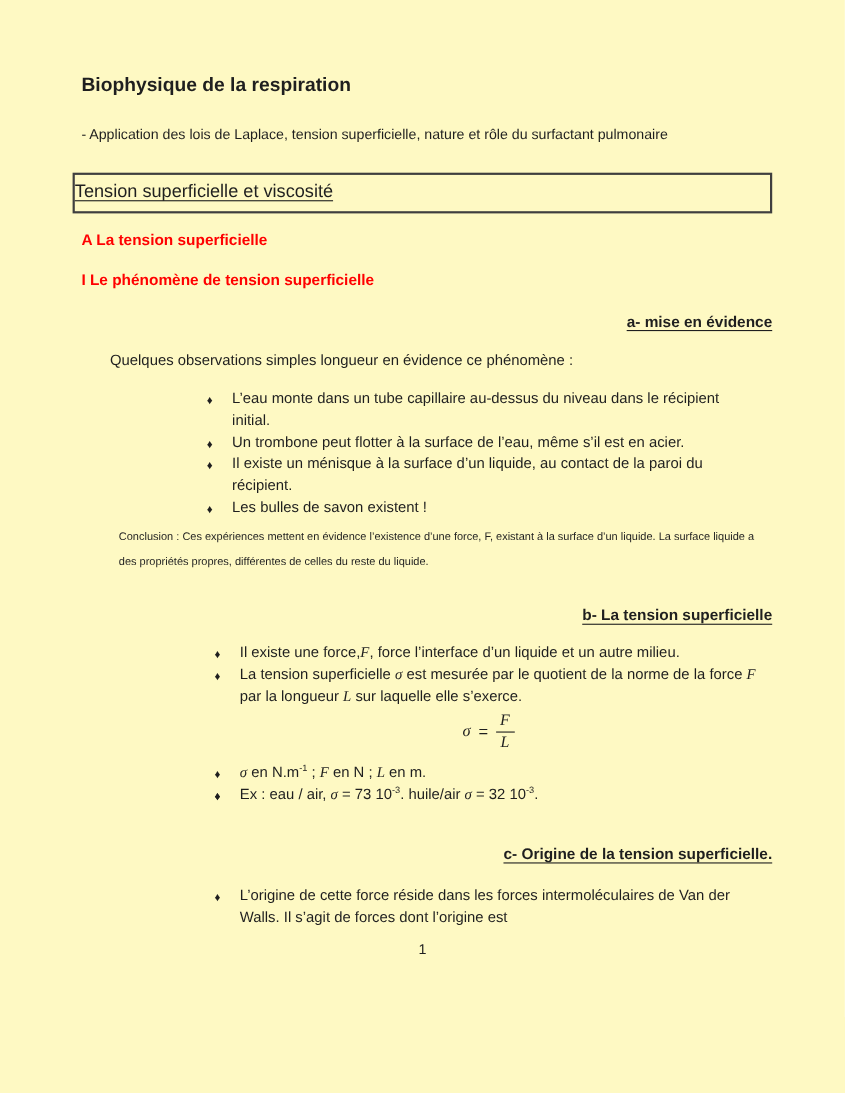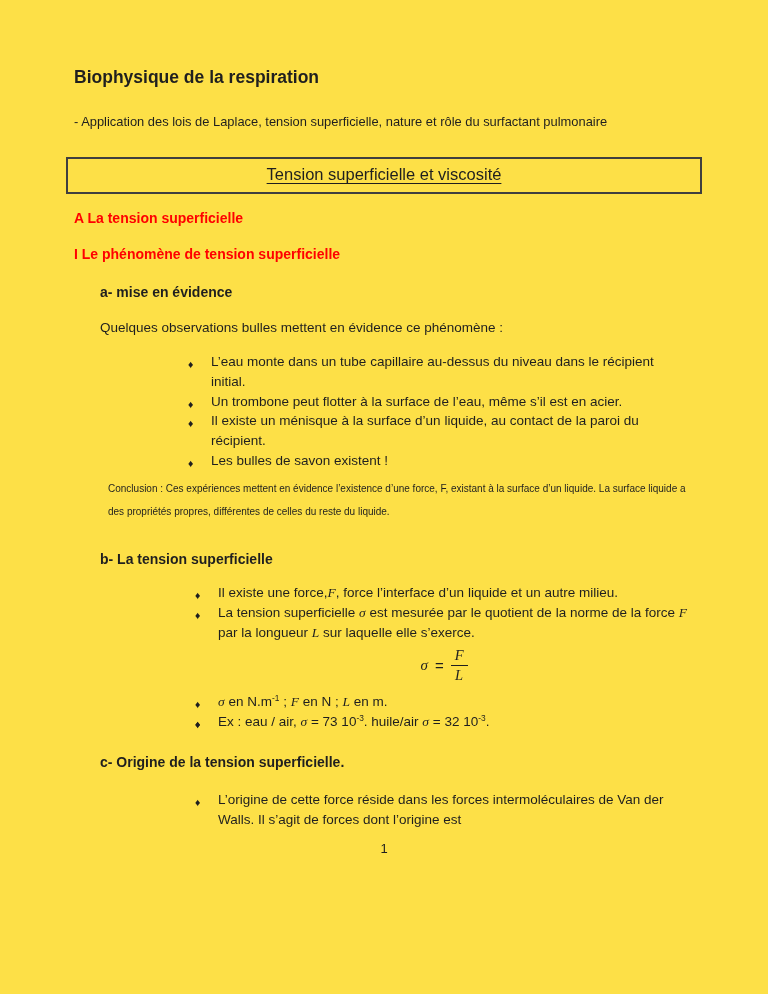--- a/index.html
+++ b/index.html
@@ -3,58 +3,57 @@
 <meta charset="utf-8">
 <style>
   * { margin:0; padding:0; box-sizing:border-box; }
   html,body { background:#ffffff; }
   body {
     width:768px; height:994px;
     font-family:"Liberation Sans","DejaVu Sans",sans-serif;
     color:#1f1f1f;
     overflow:hidden;
   }
-  .page { width:768px; height:994px; padding:66px 66px 0 66px; position:relative; background:#fde047; }
+  .page { width:768px; height:994px; padding:66px 66px 0 66px; position:relative; background:#fef9c3; }
 
   .doc-title { font-size:17.5px; line-height:22px; font-weight:700; margin-left:8px; }
   .subtitle  { font-size:12.9px; line-height:16px; margin:26px 0 0 8px; }
 
   .title-box {
     margin-top:27px;
     border:2px solid #3f3f3f;
-    text-align:center;
     padding:4px 0 7px 0;
   }
   .title-box .boxed-title {
     font-size:16.5px; line-height:22px;
     text-decoration:underline;
     text-underline-offset:3px;
   }
 
   .h-red { color:#ff0000; font-size:14px; line-height:18px; font-weight:700; margin:15px 0 0 8px; }
   .h-red.u { text-underline-offset:3px; margin-top:18px; }
 
   .h-sub { font-size:14px; line-height:18px; font-weight:700;
-           text-underline-offset:3px; margin:20px 0 0 34px; }
+           text-decoration:underline; text-underline-offset:3px; margin:20px 0 0 34px;text-align:right; }
 
   .intro { font-size:13.5px; line-height:19px; margin:17px 0 0 34px; }
 
   ul.blist { list-style:none; }
   ul.blist li { position:relative; padding-left:25px; font-size:13.5px; line-height:19.8px; }
   ul.blist .bullet { position:absolute; left:2px; top:3px; font-size:10.5px; color:#1f1f1f; }
 
   .list-a  { margin:15px 0 0 120px; width:505px; }
   .list-b  { margin:15px 0 0 127px; width:505px; }
   .list-b2 { margin:3px  0 0 127px; width:480px; }
   .list-c  { margin:19px 0 0 127px; width:487px; }
 
   .conclusion { font-size:10px; line-height:23.3px; margin:6px 0 0 42px; width:590px; }
 
   .h-sub.b { margin-top:27px; }
-  .h-sub.c { margin-top:22px; }
+  .h-sub.c { margin-top:36px; }
 
   .m { font-family:"Liberation Serif","DejaVu Serif",serif; font-style:italic; }
   sup { font-size:0.62em; vertical-align:super; line-height:0; }
 
   .formula {
     margin-left:120px; width:516px; height:46px;
     display:flex; justify-content:center; align-items:center; gap:7px;
     font-size:15px;
   }
   .formula .frac { display:inline-flex; flex-direction:column; align-items:center; font-size:14.5px; }
@@ -75,21 +74,21 @@
   <div class="title-box">
     <span class="boxed-title">Tension superficielle et viscosité</span>
   </div>
 
   <h2 class="h-red">A La tension superficielle</h2>
 
   <h3 class="h-red u">I Le phénomène de tension superficielle</h3>
 
   <h4 class="h-sub">a- mise en évidence</h4>
 
-  <p class="intro">Quelques observations bulles mettent en évidence ce phénomène :</p>
+  <p class="intro">Quelques observations simples longueur en évidence ce phénomène :</p>
 
   <ul class="blist list-a">
     <li>
       <span class="bullet">♦</span>
       <span>L’eau monte dans un tube capillaire au-dessus du niveau dans le récipient initial.</span>
     </li>
     <li>
       <span class="bullet">♦</span>
       <span>Un trombone peut flotter à la surface de l’eau, même s’il est en acier.</span>
     </li>

